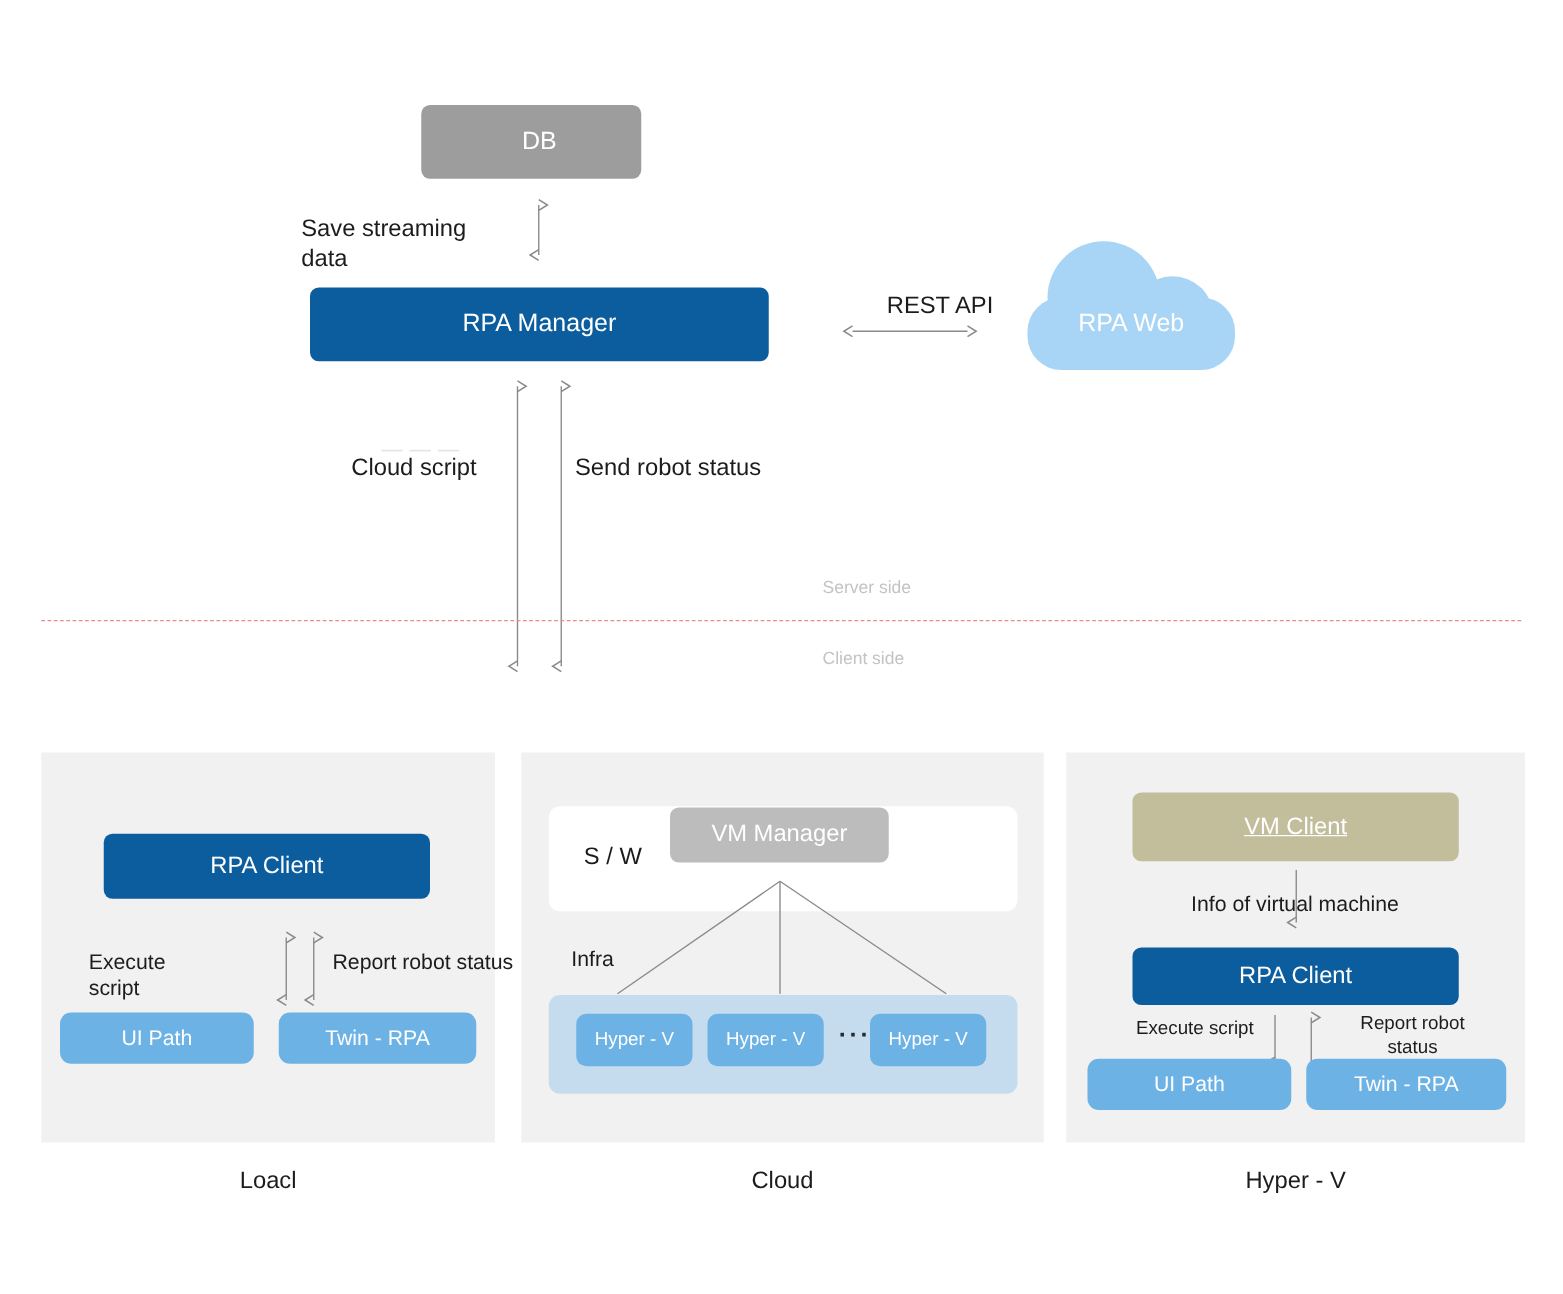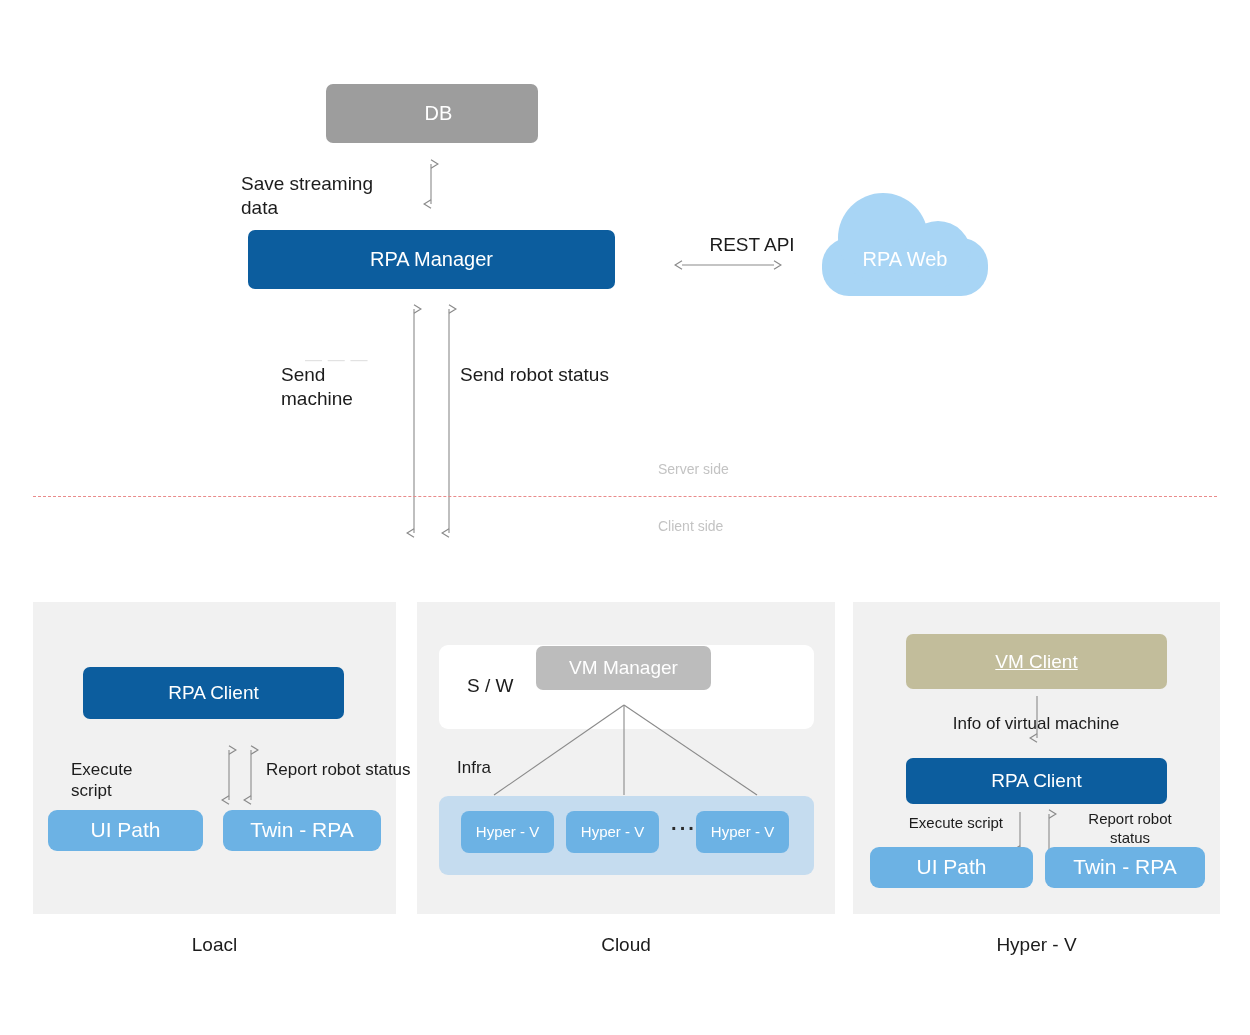--- a/index.html
+++ b/index.html
@@ -14,21 +14,21 @@
   
   .box{
     display:flex;align-items:center;justify-content:center;
     border-radius:7px;text-align:center;line-height:1.15;
   }
   .box-db{background:#9d9d9d;color:#ffffff;font-size:20px;}
   .box-navy{background:#0c5d9e;color:#ffffff;font-size:20px;}
   .box-navy-sm{background:#0c5d9e;color:#ffffff;font-size:19px;}
   .box-khaki{background:#c2bd9b;color:#ffffff;font-size:19px;}
   .box-gray{background:#bcbcbc;color:#ffffff;font-size:19px;}
-  .box-lblue{background:#6cb2e4;color:#ffffff;font-size:21px;}
+  .box-lblue{background:#6cb2e4;color:#ffffff;font-size:17px;}
   .box-hv{background:#6cb2e4;color:#ffffff;font-size:15px;border-radius:8px;}
 
   
   .lbl{font-size:19px;color:#1c1c1c;line-height:1.25;}
   .lbl-sm{font-size:17px;color:#1c1c1c;line-height:1.25;}
   .lbl-xs{font-size:15px;color:#1c1c1c;line-height:1.25;}
   .lbl-side{font-size:14px;color:#c3c3c3;}
   .caption{font-size:19px;color:#1c1c1c;text-align:center;}
   .ghost{font-size:17px;color:#e2e2e2;letter-spacing:.5px;}
 
@@ -43,21 +43,21 @@
     width:100%;
   }
   svg{display:block;overflow:visible;}
   .ell{font-size:20px;color:#2a2a2a;letter-spacing:2px;font-weight:bold;}
 </style>
 </head>
 <body>
 
 <div class="stage">
 
-  <div class="abs box box-db" style="left:326px;top:84px;width:212px;height:59px;padding-left:13px;">
+  <div class="abs box box-db" style="left:337px;top:84px;width:176px;height:59px;padding-left:13px;">
     <span>DB</span>
   </div>
 
   <svg class="abs" style="left:418px;top:155px;width:28px;height:58px;" viewBox="0 0 28 58">
     <defs>
       <marker id="ahU" markerWidth="9" markerHeight="9" refX="4.5" refY="7.4" orient="auto">
         <path d="M0.6,7.4 L4.5,1.1 L8.4,7.4" fill="none" stroke="#8a8a8a" stroke-width="1.1"></path>
       </marker>
       <marker id="ahD" markerWidth="9" markerHeight="9" refX="4.5" refY="1.6" orient="auto">
         <path d="M0.6,1.6 L4.5,7.9 L8.4,1.6" fill="none" stroke="#8a8a8a" stroke-width="1.1"></path>
@@ -95,21 +95,21 @@
 
   <svg class="abs" style="left:402px;top:303px;width:24px;height:236px;" viewBox="0 0 24 236">
     <line x1="12" y1="6" x2="12" y2="230" stroke="#8a8a8a" stroke-width="1.1" marker-start="url(#ahU)" marker-end="url(#ahD)"></line>
   </svg>
   <svg class="abs" style="left:437px;top:303px;width:24px;height:236px;" viewBox="0 0 24 236">
     <line x1="12" y1="6" x2="12" y2="230" stroke="#8a8a8a" stroke-width="1.1" marker-start="url(#ahU)" marker-end="url(#ahD)"></line>
   </svg>
 
   <div class="abs ghost" style="left:305px;top:350px;width:110px;overflow:hidden;">—&nbsp;—&nbsp;—</div>
 
-  <div class="abs lbl" style="left:281px;top:363px;width:120px;">Send machine</div>
+  <div class="abs lbl" style="left:281px;top:363px;width:120px;">Cloud script</div>
   <div class="abs lbl" style="left:460px;top:363px;width:230px;">Send robot status</div>
 
   <div class="abs lbl-side" style="left:658px;top:461px;width:200px;">Server side</div>
   <div class="abs divider" style="left:33px;top:496px;width:1184px;height:0;"></div>
   <div class="abs lbl-side" style="left:658px;top:518px;width:200px;">Client side</div>
 
   <div class="abs panel" style="left:33px;top:602px;width:363px;height:312px;">
 
     <div class="abs box box-navy-sm" style="left:50px;top:65px;width:261px;height:52px;">
       <span>RPA Client</span>

